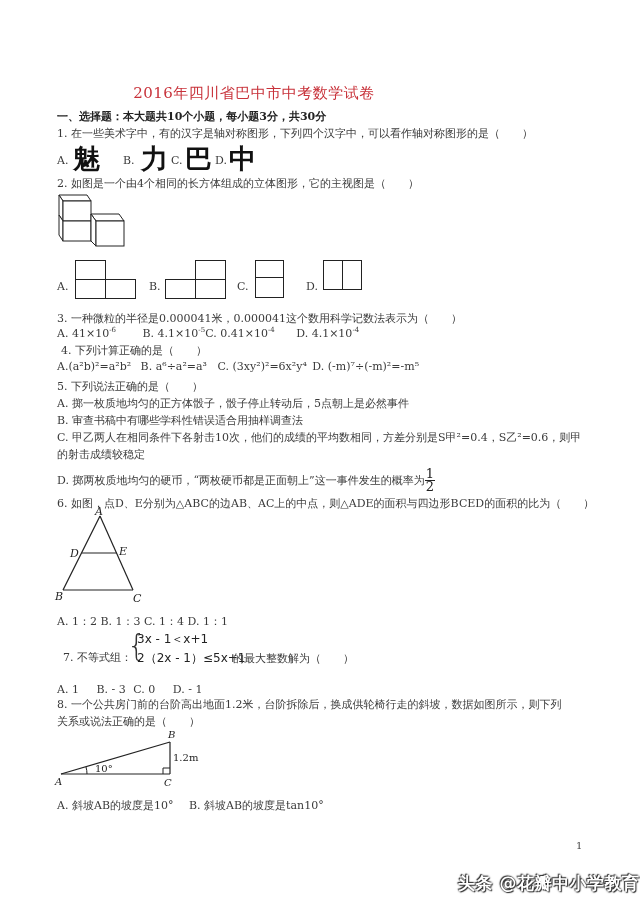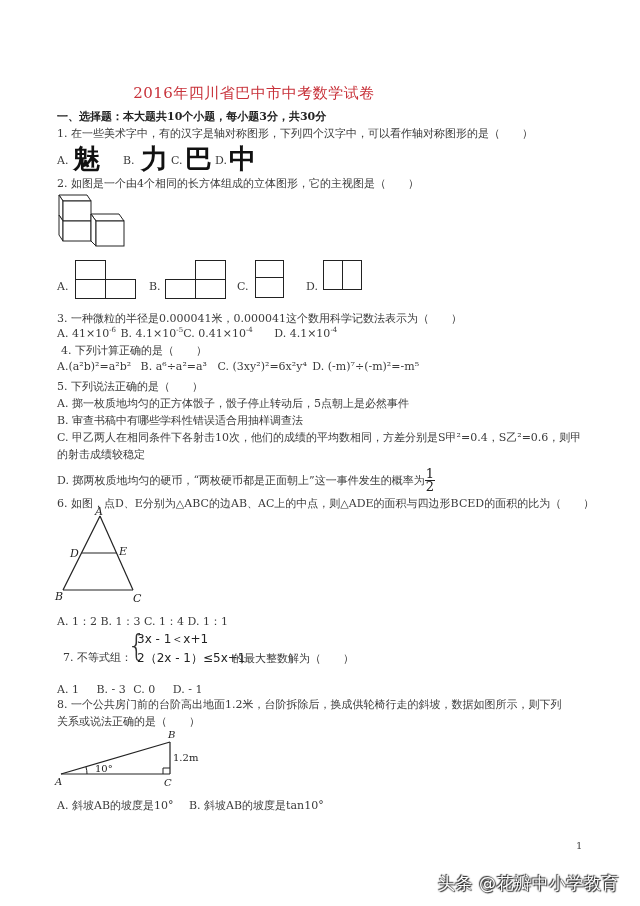--- a/index.html
+++ b/index.html
@@ -88,21 +88,21 @@
     <g fill="none" stroke="#222" stroke-width="1">
       <rect x="0.5" y="0.5" width="19" height="29"></rect>
       <rect x="19.5" y="0.5" width="19" height="29"></rect>
     </g>
   </svg>
 </div>
 
 <div class="abs line" style="left:57px; top:312px;">3. 一种微粒的半径是0.000041米，0.000041这个数用科学记数法表示为（　　）</div>
 <div class="abs line" style="left:57px; top:327px;">
   <span><span>A.</span> <span>41×10</span><sup>-6</sup></span>
-  <span style="margin-left:1px;"><span>B.</span> <span>4.1×10</span><sup>-5</sup></span><span><span>C.</span> <span>0.41×10</span><sup>-4</sup></span>
+  <span style="margin-left:23px;"><span>B.</span> <span>4.1×10</span><sup>-5</sup></span><span><span>C.</span> <span>0.41×10</span><sup>-4</sup></span>
   <span style="margin-left:18px;"><span>D.</span> <span>4.1×10</span><sup>-4</sup></span>
 </div>
 
 <div class="abs line" style="left:61px; top:344px;">4. 下列计算正确的是（　　）</div>
 <div class="abs line" style="left:57px; top:360px;">
   <span><span>A.</span><span>(a²b)²=a²b²</span></span>
   <span style="margin-left:6px;"><span>B.</span> <span>a⁶÷a²=a³</span></span>
   <span style="margin-left:7px;text-align:center;"><span>C.</span> <span>(3xy²)²=6x²y⁴</span></span>
   <span style="margin-left:2px;margin-top:27px;"><span>D.</span> <span>(-m)⁷÷(-m)²=-m⁵</span></span>
 </div>
@@ -169,13 +169,13 @@
     <text x="118" y="33">1.2m</text>
   </g>
 </svg>
 <div class="abs line" style="left:57px; top:799px;">
   <span>A.</span> <span>斜坡AB的坡度是10°</span>
   <span style="margin-left:12px;">B.</span> <span>斜坡AB的坡度是tan10°</span>
 </div>
 
 <div class="abs page-num" style="left:576px; top:840px;">1</div>
 
-<div class="abs watermark" style="left:438px; top:872px;">头条 @花瓣中小学教育</div>
+<div class="abs watermark" style="left:458px; top:872px;font-weight:bold;">头条 @花瓣中小学教育</div>
 
 </body></html>

